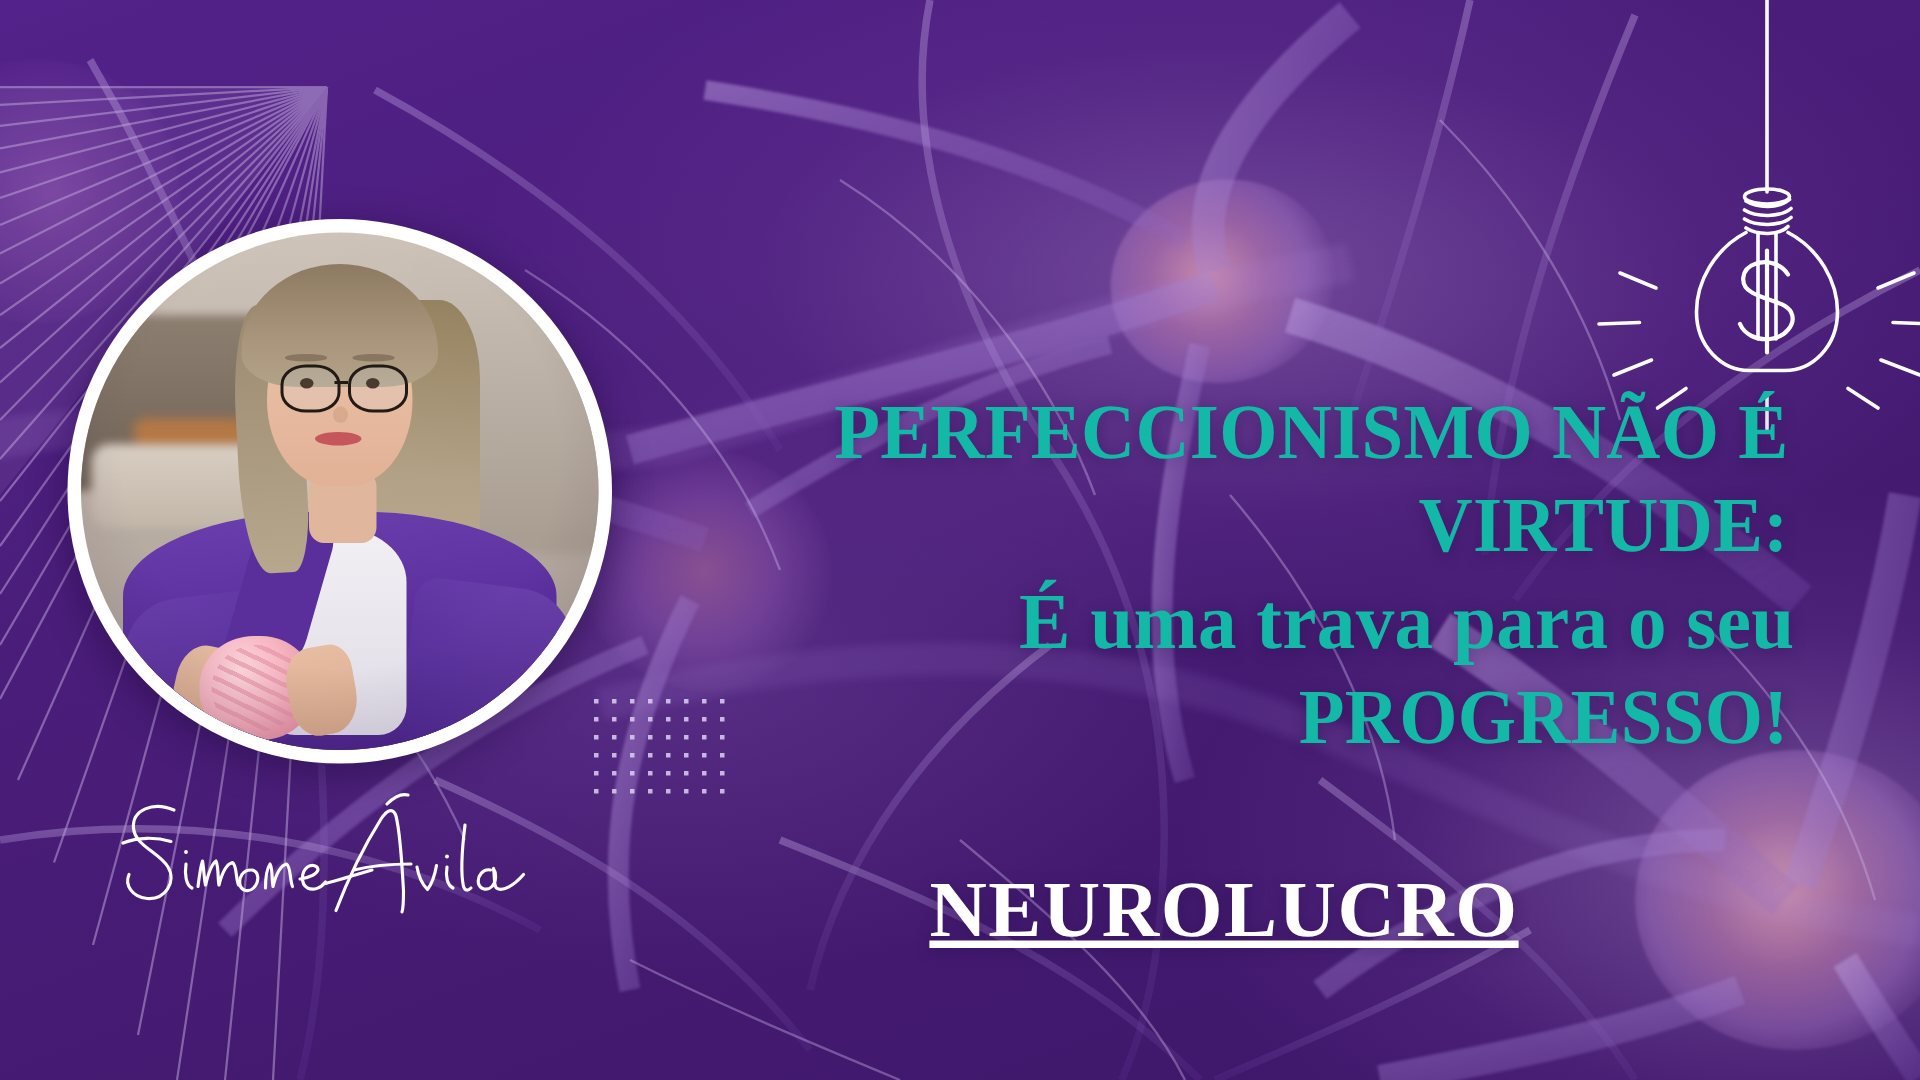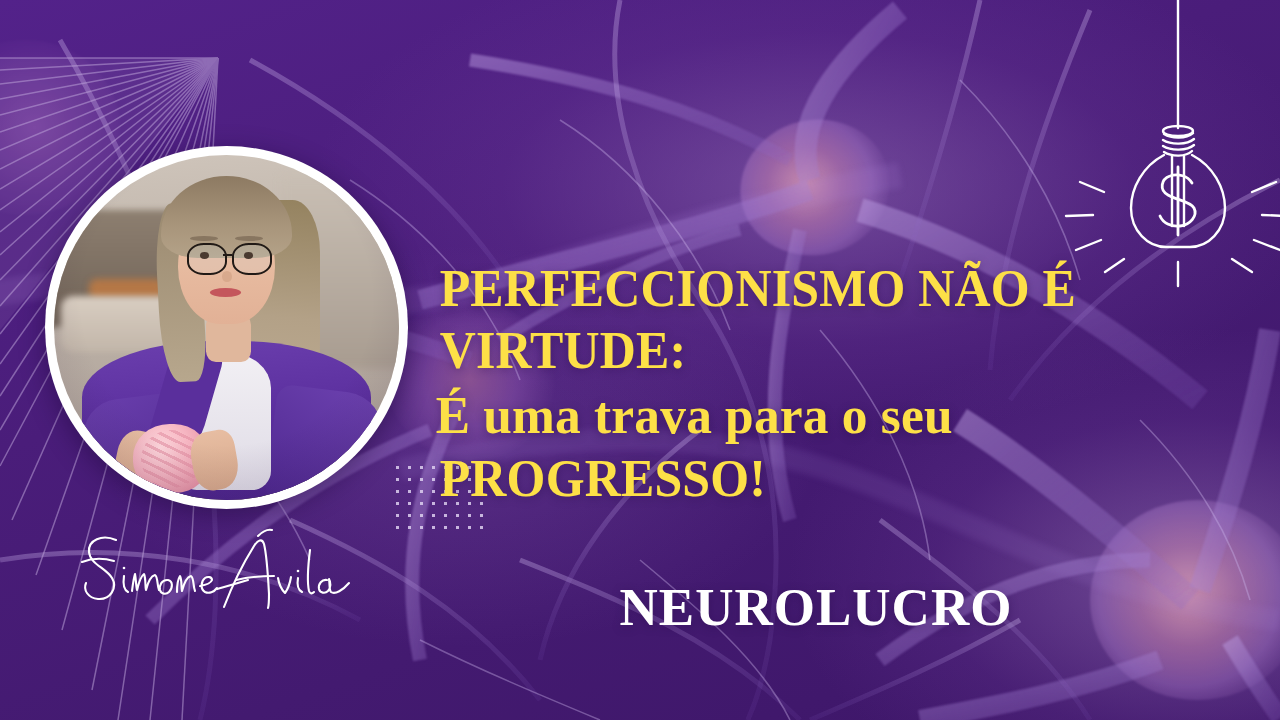--- a/index.html
+++ b/index.html
@@ -231,22 +231,22 @@
     position: absolute;
     left: 72px; top: 528px;
     width: 300px; height: 86px;
   }
 
   
   .headline {
     position: absolute;
     left: 424px; top: 258px;
     width: 784px;
-    text-align: left;
-    color: #fde047;
+    text-align: right;
+    color: #14b8a6;
     text-shadow: 0 2px 10px rgba(35,8,65,0.35);
   }
   .hl-line {
     display: block;
     font-family: "Liberation Serif", "DejaVu Serif", serif;
     font-weight: bold;
     letter-spacing: 0.2px;
   }
   .hl-1, .hl-2, .hl-4 {
     font-size: 52px;
@@ -266,20 +266,21 @@
     left: 424px; top: 578px;
     width: 784px;
     text-align: center;
     color: #ffffff;
     font-family: "Liberation Serif", "DejaVu Serif", serif;
     font-weight: bold;
     font-size: 53px;
     line-height: 58px;
     letter-spacing: 1px;
     text-shadow: 0 2px 10px rgba(35,8,65,0.35);
+    text-decoration: underline;
   }
 </style>
 </head>
 <body>
 
 <div id="stage">
 
   <div class="bg-base"></div>
 
   <div class="soma s4"></div>

